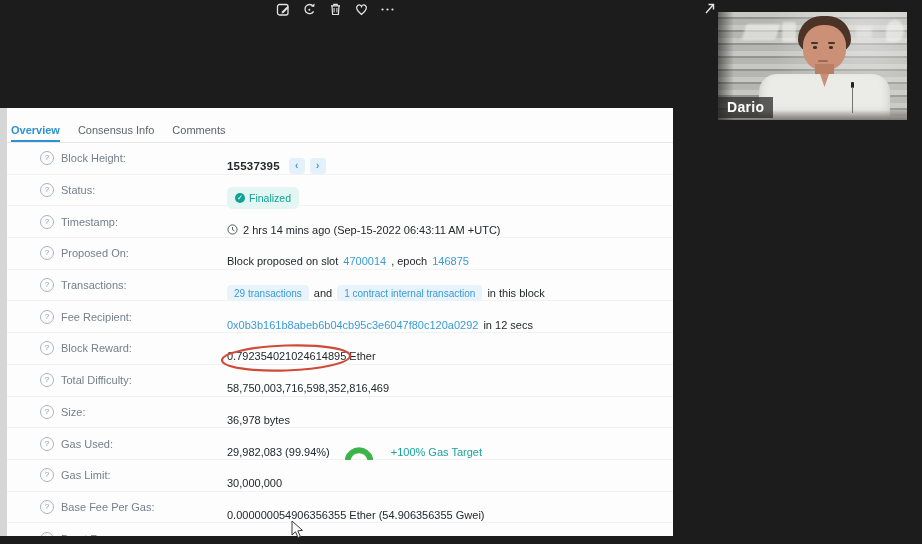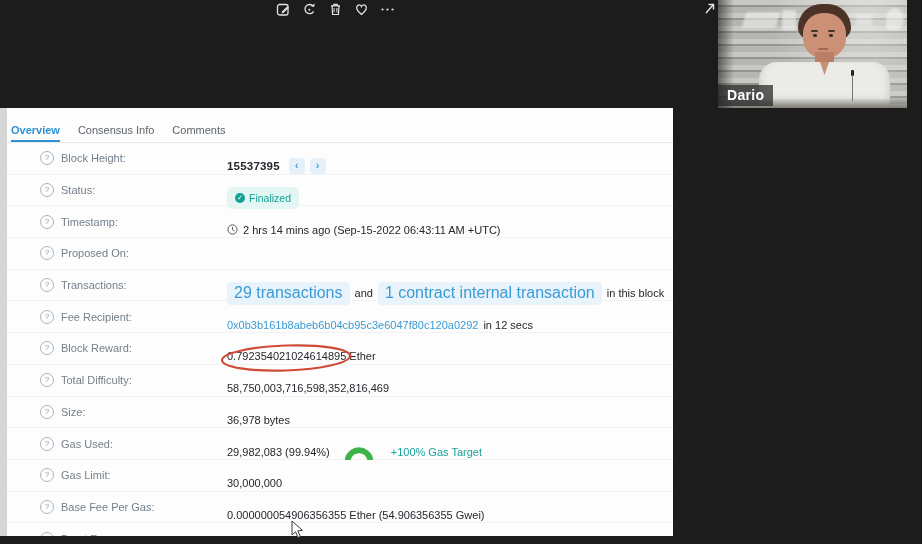--- a/index.html
+++ b/index.html
@@ -6,21 +6,21 @@
   body{
     position:relative;width:922px;height:544px;overflow:hidden;
     background:#1c1c1c;font-family:"Liberation Sans",sans-serif;
   }
   
   .toolbar{position:absolute;left:276px;top:2px;display:flex;gap:11px;align-items:center;}
   .ticon{width:15px;height:15px;display:block;}
   .ticon svg{display:block;}
   
   .cam{
-    position:absolute;left:718px;top:0;width:189px;height:108px;overflow:hidden;
+    position:absolute;left:718px;top:12px;width:189px;height:108px;overflow:hidden;
     background:
       radial-gradient(circle at 78% 18%, rgba(255,255,255,.45), rgba(255,255,255,0) 55%),
       repeating-linear-gradient(180deg,#c7c7c3 0 5px,#94948f 5px 7px,#b5b5b1 7px 13px);
   }
   .cam .shade-l{position:absolute;left:0;top:0;width:16px;height:100%;
     background:linear-gradient(90deg,rgba(0,0,0,.5),rgba(0,0,0,0));}
   .cam .shade-b{position:absolute;left:0;bottom:0;width:100%;height:10px;
     background:linear-gradient(0deg,rgba(40,30,25,.45),rgba(0,0,0,0));}
   .logo-blob{position:absolute;background:rgba(245,245,243,.55);filter:blur(1.2px);border-radius:2px;}
   .lb1{left:26px;top:12px;width:34px;height:16px;transform:skewX(-18deg);}
@@ -63,21 +63,21 @@
     font-size:8px;line-height:12px;text-align:center;color:#8b969e;}
   .val{color:#24272c;display:flex;align-items:center;gap:5px;position:relative;margin-top:16px;}
   .val a{color:#3a9bd5;text-decoration:none;}
   .bh{font-weight:bold;font-size:11.5px;margin-right:4px;letter-spacing:.2px;}
   .navbtn{display:inline-block;width:16px;height:16px;border-radius:4px;background:#e4f1fb;
     color:#3a9bd5;font-size:10px;font-weight:bold;line-height:15px;text-align:center;cursor:pointer;}
   .badge-fin{display:inline-flex;align-items:center;gap:4px;background:#e4f6f4;color:#12a294;
     padding:5px 8px;border-radius:5px;font-size:10.5px;}
   .fin-check{display:inline-block;width:10px;height:10px;border-radius:50%;background:#12a294;
     color:#fff;font-size:7px;line-height:10px;text-align:center;}
-  .badge-blue{background:#e9f3fb;color:#3a9bd5;padding:2.5px 7px;border-radius:4px;font-size:16px;cursor:pointer;}
+  .badge-blue{background:#e9f3fb;color:#3a9bd5;padding:2.5px 7px;border-radius:4px;font-size:10px;cursor:pointer;}
   .gauge{margin-left:9px;}
   .gas-target{color:#18a399;margin-left:12px;}
   .annot{position:absolute;left:-10px;top:-8px;pointer-events:none;}
   .cursor{position:absolute;left:291px;top:520px;}
 </style>
 </head>
 <body>
 
 <div class="toolbar">
   <span class="ticon">
@@ -189,20 +189,26 @@
         </svg>
       <span>2 hrs 14 mins ago (Sep-15-2022 06:43:11 AM +UTC)</span>
     </div>
   </div>
 
   <div class="row">
     <div class="lbl">
         <span class="q">?</span>
         <span>Proposed On:</span>
       </div>
+    <div class="val">
+      <span>Block proposed on slot</span>
+      <a href="#">4700014</a>
+        <span>, epoch</span>
+      <a href="#">146875</a>
+    </div>
   </div>
 
   <div class="row">
     <div class="lbl">
         <span class="q">?</span>
         <span>Transactions:</span>
       </div>
     <div class="val">
       <span class="badge-blue">29 transactions</span>
       <span>and</span>

